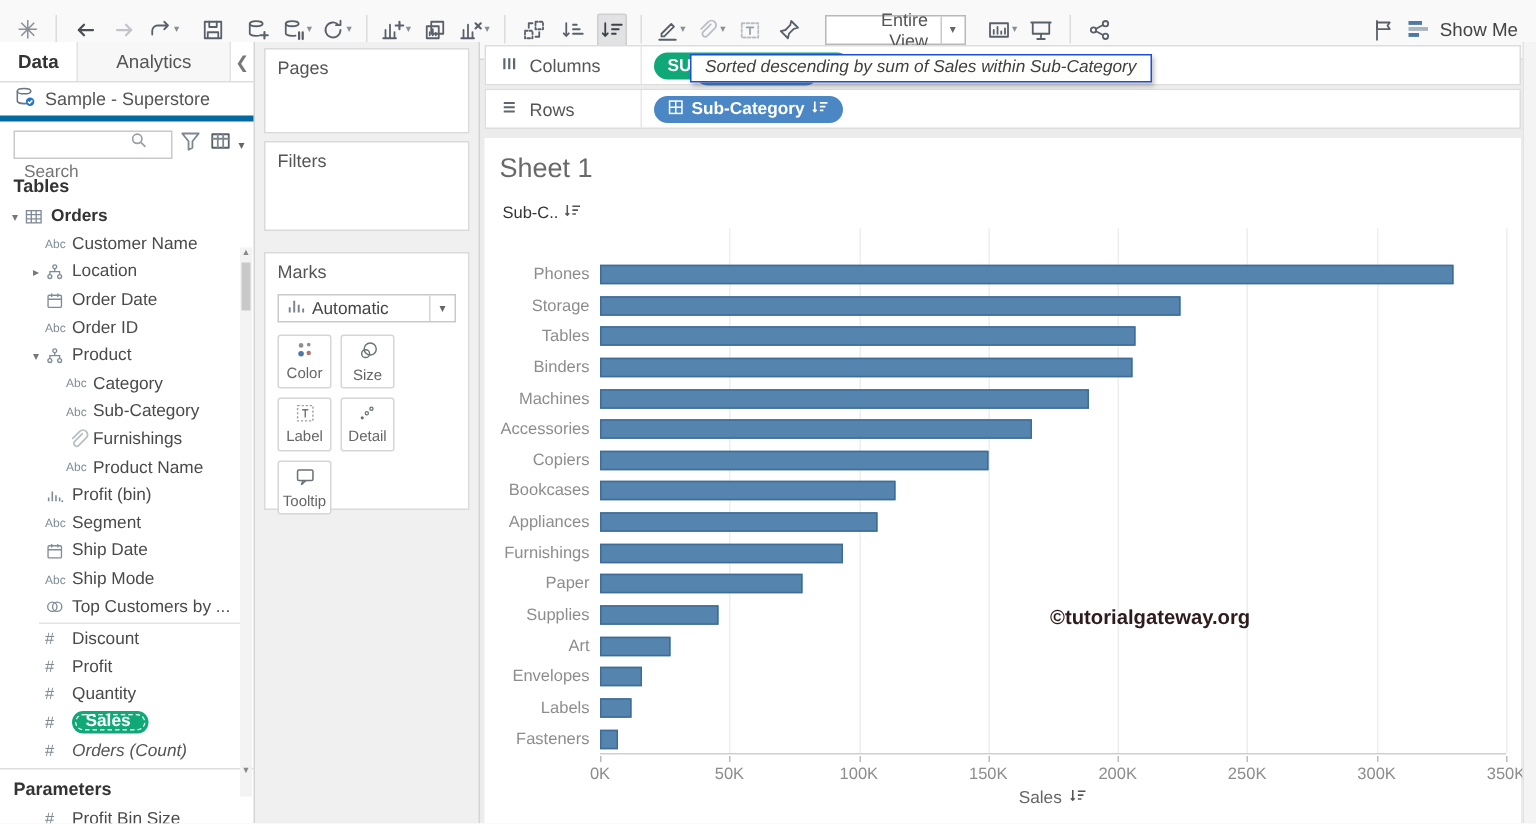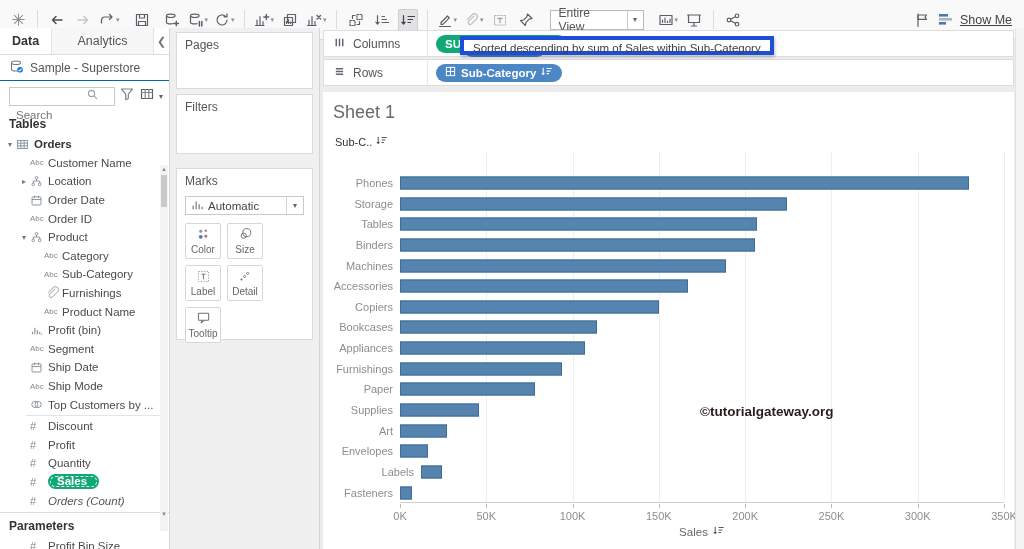--- a/index.html
+++ b/index.html
@@ -1,39 +1,39 @@
 <!DOCTYPE html>
 <html><head>
 <meta charset="utf-8">
 <style>
   * { margin:0; padding:0; box-sizing:border-box; }
   body { font-family:"Liberation Sans", sans-serif; }
   #root { position:relative; width:1024px; height:549px; background:#ececec; overflow:hidden; font-family:"Liberation Sans",sans-serif; }
 
   
   .toolbar { position:absolute; left:0; top:0; right:0; height:40px; background:#f9f9f9;
-             border-bottom:1px solid #d8d8d8; display:flex; align-items:center; padding:0 12px 0 8px; gap:6px; }
+             border-bottom:1px solid #d8d8d8; display:flex; align-items:center; padding:0 12px 0 8px; gap:6px;text-align:right; }
   .tb { height:22px; min-width:20px; display:flex; align-items:center; justify-content:center; gap:1px; border-radius:2px; }
   .tb svg { display:block; }
   .tb.active { background:#e2e2e4; box-shadow:inset 0 0 0 1px #cfcfcf; }
   .tbcaret { font-size:7px; color:#8a8f96; line-height:1; }
   .sep { width:1px; height:19px; background:#dcdcdc; margin:0 3px; }
   .viewbox { display:flex; align-items:center; height:20px; border:1px solid #b9b9b9; background:#fff; }
   .viewbox .vtext { padding:0 8px; font-size:12px; color:#555; width:76px; }
   .viewbox .vcar  { width:16px; height:100%; border-left:1px solid #c9c9c9; display:flex; align-items:center; justify-content:center; font-size:8px; color:#666; }
-  .showme { display:flex; align-items:center; gap:5px; font-size:12.5px; color:#444;text-decoration:underline; }
+  .showme { display:flex; align-items:center; gap:5px; font-size:12.5px; color:#444; }
 
   
   .sidebar { position:absolute; left:0; top:28px; width:170px; bottom:0; background:#fff; border-right:1px solid #d5d5d5; }
   .tabs { display:flex; height:27px; border-bottom:1px solid #ddd; align-items:stretch; }
   .tab { display:flex; align-items:center; padding:0 12px; font-size:12.5px; }
   .tab.on { font-weight:bold; color:#333; background:#fff; border-right:1px solid #e2e2e2; }
   .tab.off { color:#555; background:#f7f7f7; flex:1; border-right:1px solid #e2e2e2; justify-content:center; }
   .collapse { width:15px; display:flex; align-items:center; justify-content:center; color:#777; font-size:11px; }
-  .dsrow { height:26px; display:flex; align-items:center; gap:6px; padding-left:9px; border-bottom:1px solid #0369a1; font-size:12px; color:#555; }
+  .dsrow { height:26px; display:flex; align-items:center; gap:6px; padding-left:9px; border-bottom:4px solid #0369a1; font-size:12px; color:#555; }
   .searchrow { height:30px; display:flex; align-items:center; padding:0 6px 0 9px; gap:4px; }
   .searchbox { flex:1; height:19px; border:1px solid #c9c9c9; display:flex; align-items:center; padding:0 4px 0 6px; }
   .searchbox input { border:none; outline:none; width:70px; font-size:11.5px; color:#444; font-family:"Liberation Sans",sans-serif; background:transparent;margin-top:38px; }
   .sect { font-size:12px; font-weight:bold; color:#333; padding:6px 0 4px 9px; }
   .tree-row { height:18.6px; display:flex; align-items:center; font-size:11.5px; color:#4a4a4a; cursor:default; white-space:nowrap; }
   .tree-caret { width:12px; font-size:8px; color:#777; text-align:center; flex:none; }
   .tree-ic { width:18px; flex:none; display:flex; align-items:center; color:#7f8b97; }
   .tree-ic .abc { font-size:8px; color:#7f8b97; letter-spacing:0; }
   .tree-ic .hashg { font-size:11px; color:#7f8b97; }
   .t-bold { font-weight:bold; color:#333; }
@@ -60,21 +60,21 @@
 
   
   .shelf { position:absolute; left:323px; right:10px; height:27px; background:#fff; border:1px solid #ddd; display:flex; align-items:center; }
   .shelf.cols { top:30px; } .shelf.rows { top:59px; }
   .shelf-label { width:104px; align-self:stretch; display:flex; align-items:center; gap:7px; padding-left:9px; font-size:12px; color:#555; border-right:1px solid #e8e8e8; }
   .shelf-pills { display:flex; align-items:center; padding-left:6px; }
   .pill { height:18px; border-radius:9px; color:#fff; font-size:11.5px; display:flex; align-items:center; gap:5px; padding:0 9px; }
   .pill.green { background:#11a878; width:131px; overflow:hidden; margin-left:2px; }
   .pill.blue  { background:#4b86c5; margin-left:2px; }
   .sort-tip { position:absolute; left:460px; top:36px; height:19px; line-height:17px; padding:0 9px; background:#fffffd;
-              border:4px solid #1d4ed8; box-shadow:1px 2px 3px rgba(0,0,0,.25); font-size:11.5px; color:#3f3f3f; z-index:30; white-space:nowrap; }
+              border:1px solid #1d4ed8; box-shadow:1px 2px 3px rgba(0,0,0,.25); font-size:11.5px; color:#3f3f3f; z-index:30; white-space:nowrap;font-style:italic; }
   .pill-edge { position:absolute; left:463px; top:46px; width:83px; height:11px; background:#4b86c5; border-radius:0 0 9px 9px; z-index:20; }
 
   
   .sheet { position:absolute; left:323px; top:92px; right:10px; bottom:0; background:#fff; }
   .sheet-title { position:absolute; left:10px; top:10px; font-size:18px; color:#696969; }
   .rowhdr { position:absolute; left:12px; top:43px; font-size:11px; color:#333; display:flex; align-items:center; gap:4px; }
   .plot { position:absolute; left:77px; top:60px; width:604px; height:351px; border-bottom:1px solid #cfcfcf; }
   .gline { position:absolute; top:0; bottom:0; width:1px; background:#ededf2; }
   .brow { position:relative; }
   .blabel { position:absolute; right:calc(100% + 7px); top:50%; transform:translateY(-50%); font-size:11px; color:#8d8d8d; white-space:nowrap; }
@@ -640,21 +640,21 @@
           <div class="bar" style="width: 79.3829px; background: rgb(85, 132, 174); border-color: rgb(62, 108, 153);"></div>
         </div>
         <div class="brow" style="position: absolute; left: 0px; right: 0px; top: 268.412px; height: 20.6471px;">
           <span class="blabel">Art</span>
           <div class="bar" style="width: 46.5943px; background: rgb(85, 132, 174); border-color: rgb(62, 108, 153);"></div>
         </div>
         <div class="brow" style="position: absolute; left: 0px; right: 0px; top: 289.059px; height: 20.6471px;">
           <span class="blabel">Envelopes</span>
           <div class="bar" style="width: 27.6114px; background: rgb(85, 132, 174); border-color: rgb(62, 108, 153);"></div>
         </div>
-        <div class="brow" style="position: absolute; left: 0px; right: 0px; top: 309.706px; height: 20.6471px; margin-left: 21px;">
+        <div class="brow" style="position: absolute; left: 0px; right: 0px; top: 309.706px; height: 20.6471px;">
           <span class="blabel">Labels</span>
           <div class="bar" style="width: 20.7086px; background: rgb(85, 132, 174); border-color: rgb(62, 108, 153);"></div>
         </div>
         <div class="brow" style="position: absolute; left: 0px; right: 0px; top: 330.353px; height: 20.6471px;">
           <span class="blabel">Fasteners</span>
           <div class="bar" style="width: 12.08px; background: rgb(85, 132, 174); border-color: rgb(62, 108, 153);"></div>
         </div>
       </div>
     <div class="axis" id="axis">
         <div class="tickmark" style="left: 0px;"></div>

